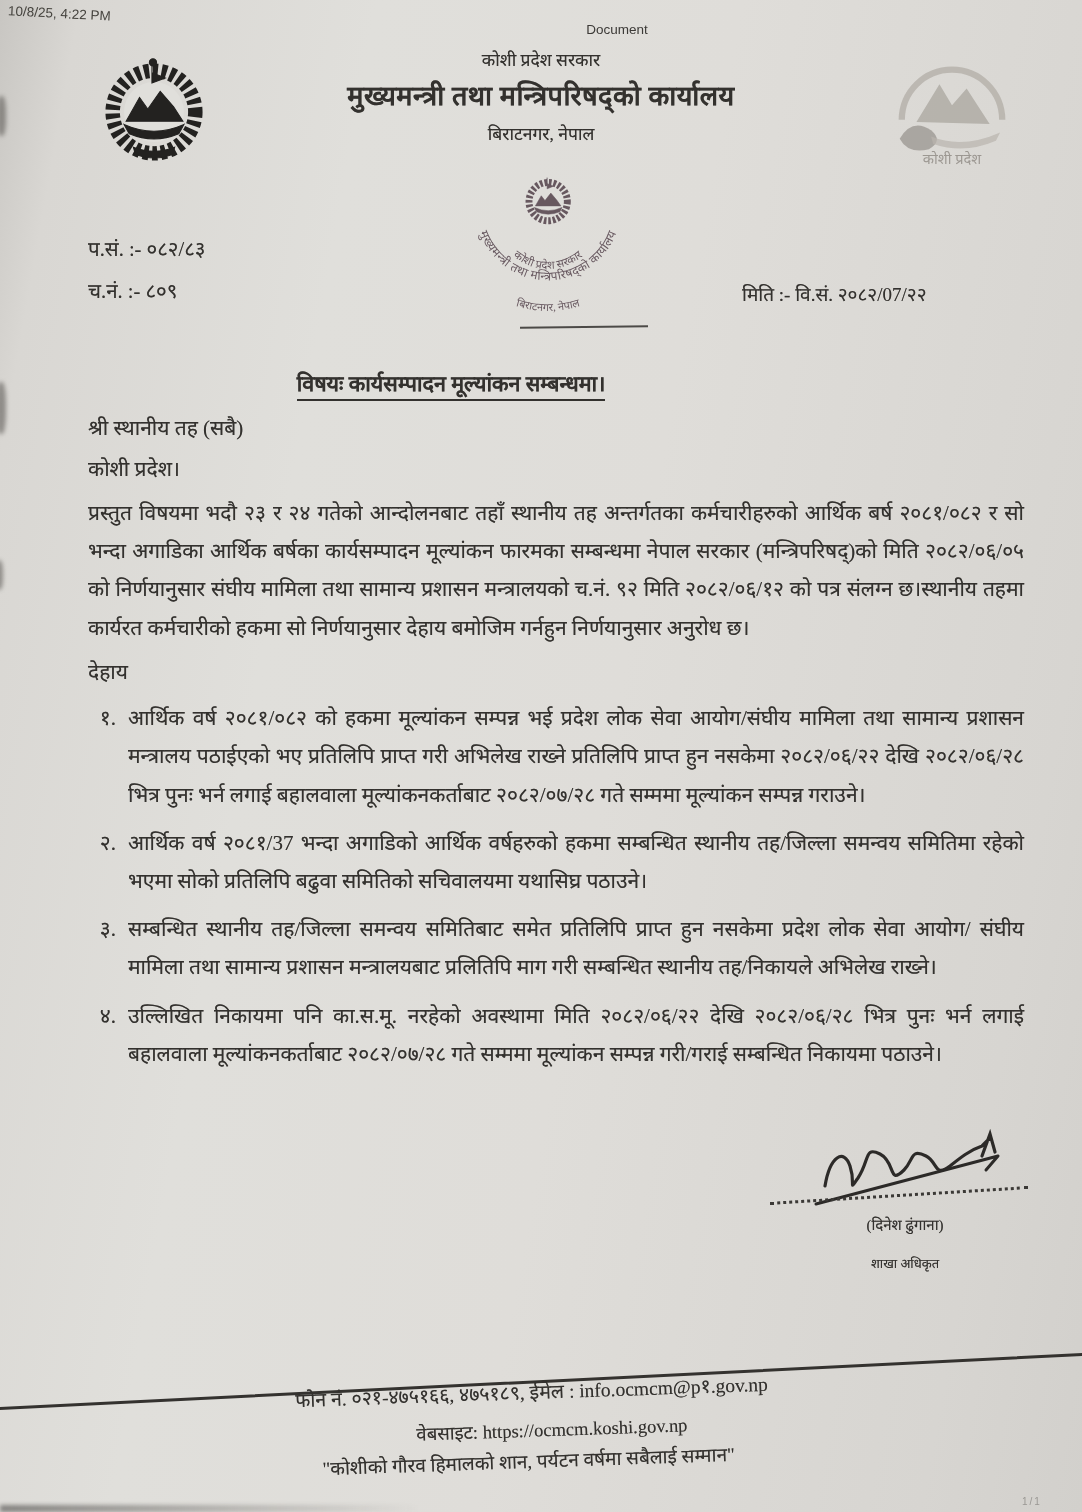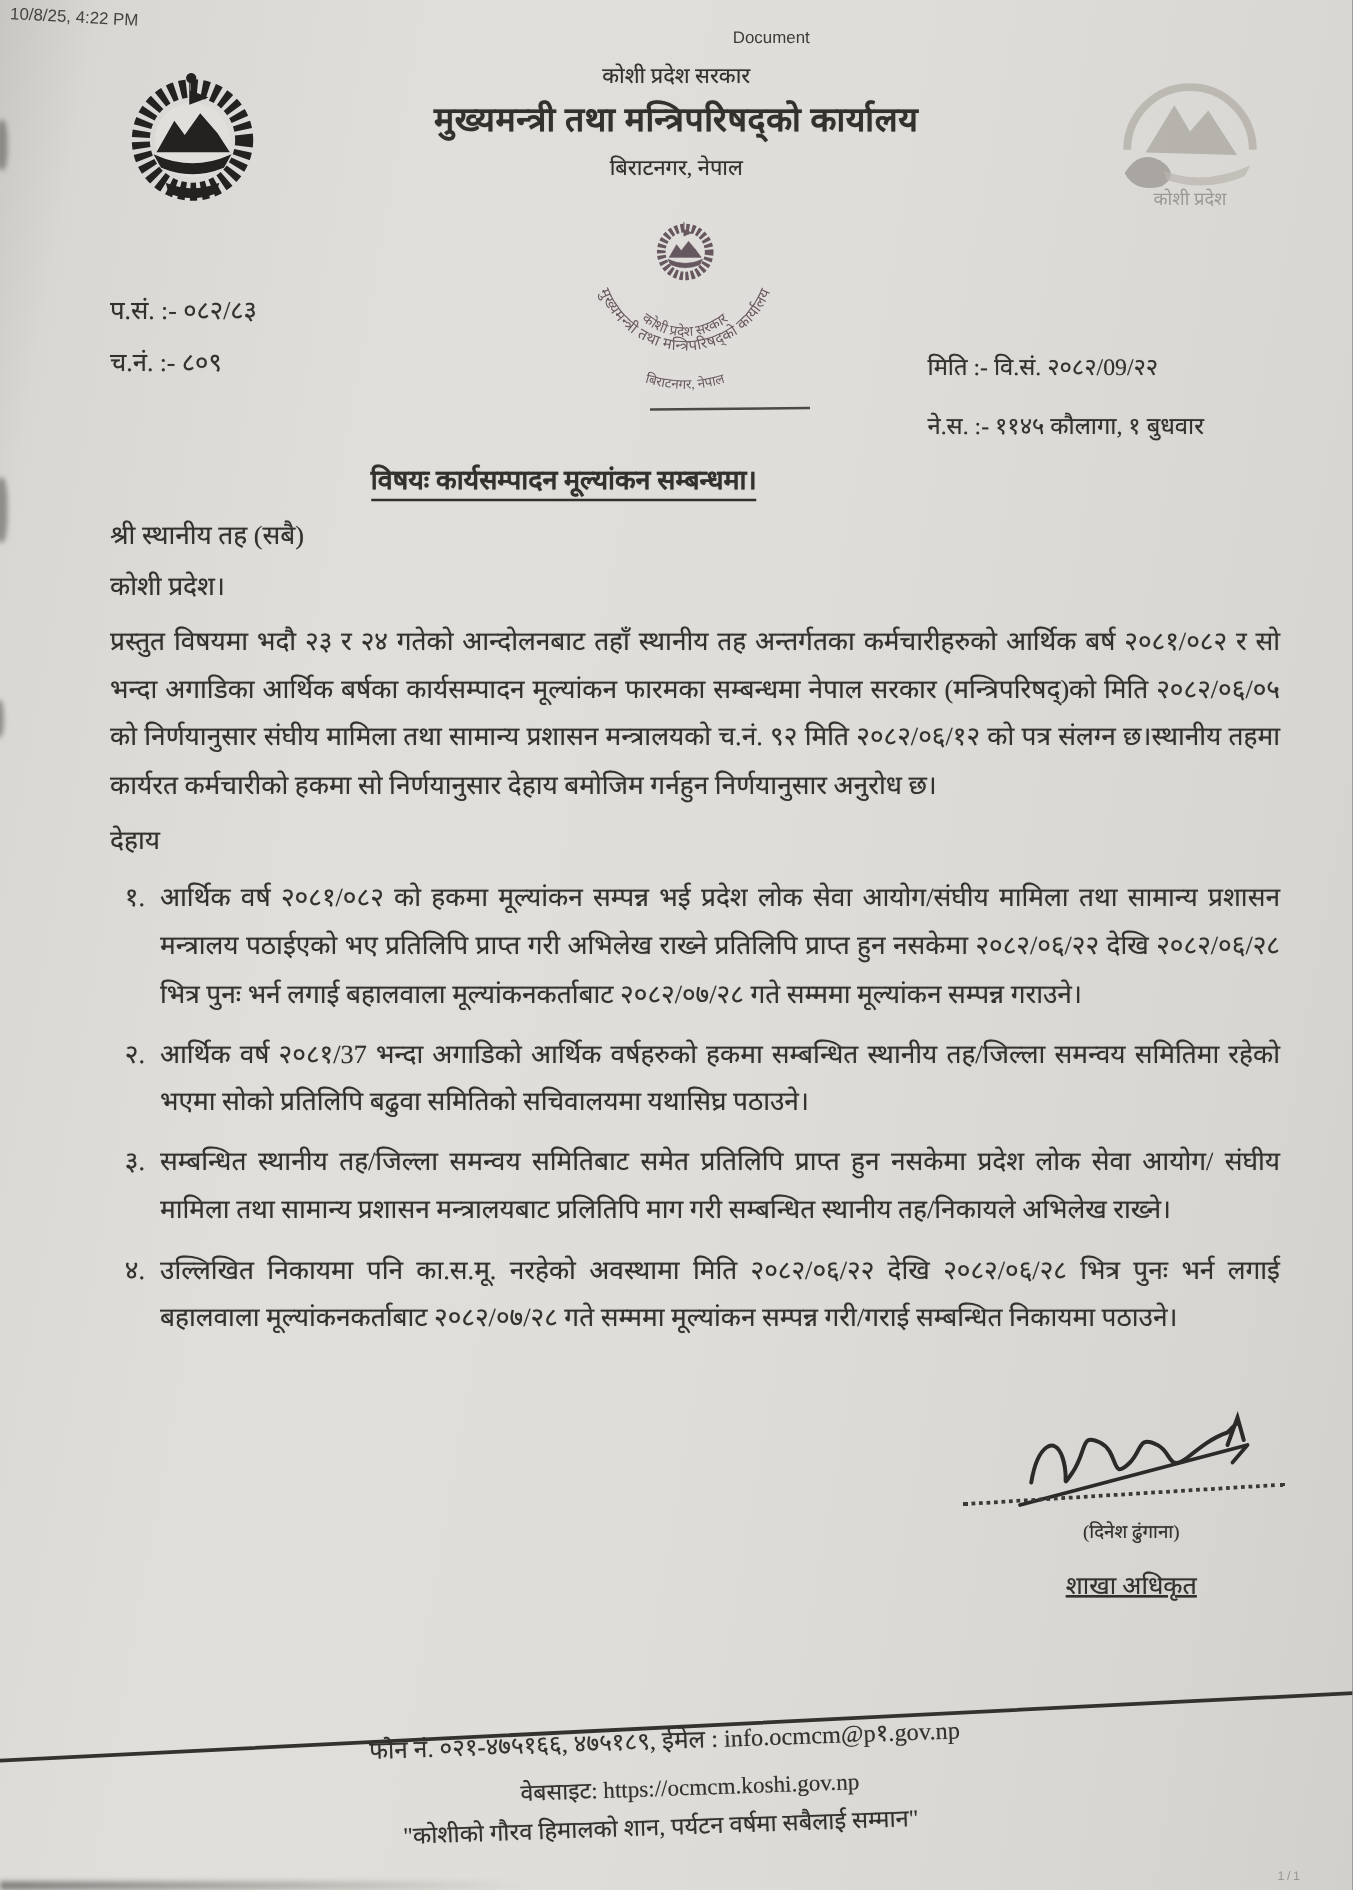--- a/index.html
+++ b/index.html
@@ -29,21 +29,21 @@
   .content{top:494px;left:88px;width:936px;font-size:21px;line-height:1.82;}
   .para{text-align:justify;margin:0 0 6px 0;}
   .dehaya{margin:6px 0 8px 0;}
   .item{display:flex;gap:12px;margin-bottom:10px;}
   .item .num{flex:none;width:28px;text-align:right;}
   .item .txt{flex:1;text-align:justify;}
   .sig-block{top:1128px;left:770px;width:280px;text-align:center;}
   .sig-svg{position:absolute;top:0;left:30px;}
   .dotline{position:absolute;top:66px;left:0;width:258px;border-bottom:3.2px dotted #3b3936;transform:rotate(-3.5deg);}
   .sig-name{position:absolute;top:86px;left:0;width:270px;font-size:15px;}
-  .sig-title{position:absolute;top:126px;left:0;width:270px;font-size:20px;text-decoration:underline;}
+  .sig-title{position:absolute;top:126px;left:0;width:270px;font-size:13px;}
   .footer-rule{top:1380px;left:-9px;width:1100px;height:3.4px;background:#34322f;transform:rotate(-2.85deg);border-radius:2px;}
   .f-phone{top:1378px;left:50%;transform:translateX(-52%) rotate(-2deg);font-size:19.5px;white-space:nowrap;}
   .f-web{top:1416px;left:50%;transform:translateX(-46%) rotate(-2deg);font-size:18.5px;white-space:nowrap;}
   .f-slogan{top:1448px;left:50%;transform:translateX(-53%) rotate(-2deg);font-size:19px;white-space:nowrap;}
   .page-num{top:1478px;left:1022px;font-size:10px;color:#6a6864;opacity:.55;letter-spacing:2px;font-family:"Liberation Sans","DejaVu Sans",sans-serif;margin-top:18px;}
   .smudge{background:#55524e;filter:blur(2px);opacity:.55;border-radius:40%;}
   .edge-shadow-bottom{bottom:0;left:0;width:420px;height:7px;background:linear-gradient(90deg,rgba(40,38,36,.5),rgba(40,38,36,0));filter:blur(2px);}
 </style>
 </head>
 <body>
@@ -108,22 +108,21 @@
     <text font-size="13" fill="#57464f">
       <textPath href="#arcInner" startOffset="50%" text-anchor="middle">कोशी प्रदेश सरकार</textPath>
     </text>
     <text font-size="12.5" fill="#57464f">
       <textPath href="#arcBottom" startOffset="50%" text-anchor="middle">बिराटनगर, नेपाल</textPath>
     </text>
   </svg>
   <div class="abs stamp-underline"></div>
 
   <div class="abs dates ink">
-    <div>मिति :- वि.सं. २०८२/09/२२</div>
-    <div>ने.स. :- ११४५ कौलागा, १ बुधवार</div>
+    <div>मिति :- वि.सं. २०८२/07/२२</div>
   </div>
 
   <div class="abs subject ink">
     <span>विषयः कार्यसम्पादन मूल्यांकन सम्बन्धमा।</span>
   </div>
 
   <div class="abs addressee ink">
     <div>श्री स्थानीय तह (सबै)</div>
     <div>कोशी प्रदेश।</div>
   </div>

